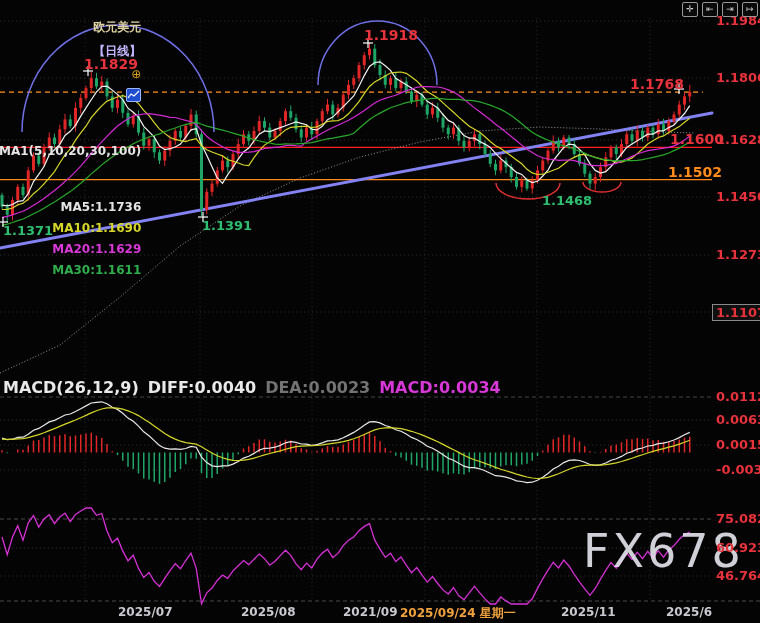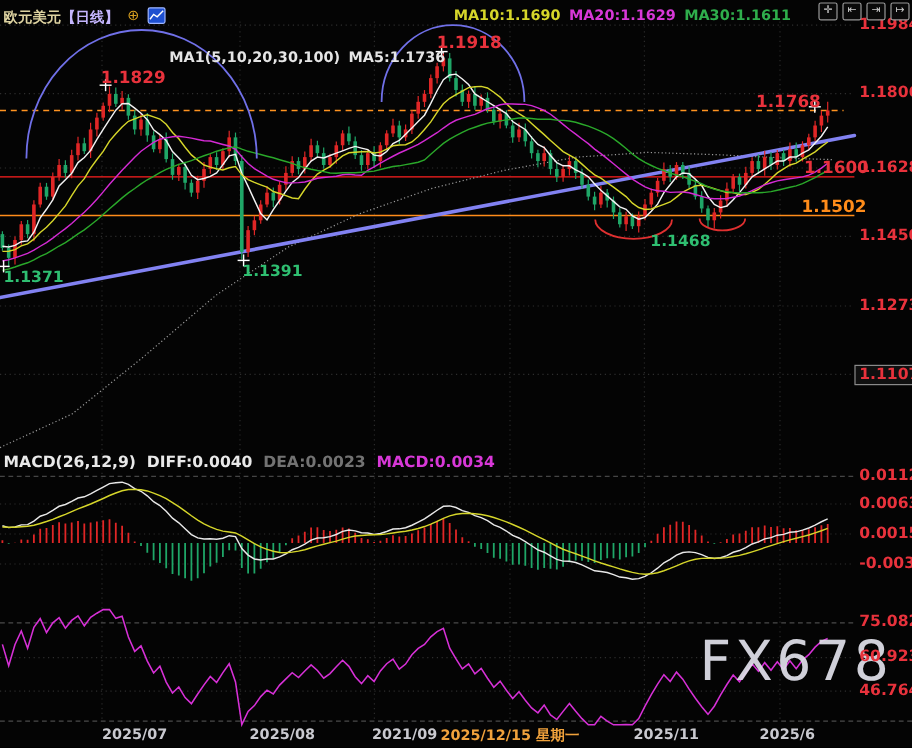--- a/index.html
+++ b/index.html
@@ -1,37 +1,37 @@
 <!DOCTYPE html>
 <html><head>
 <meta charset="utf-8">
 <style>
   html,body{margin:0;padding:0;background:#000;}
   #app{position:relative;width:760px;height:623px;background:#040404;overflow:hidden;
        font-family:"DejaVu Sans","Liberation Sans",sans-serif;}
   #chart{position:absolute;left:0;top:0;}
-  .hdr{position:absolute;left:3px;top:6px;height:15px;display:flex;align-items:flex-start;
-       gap:7px;font-size:12px;font-weight:700;white-space:nowrap;z-index:5;}
+  .hdr{position:absolute;left:3px;top:19px;height:15px;display:flex;align-items:flex-end;
+       gap:7px;font-size:12px;font-weight:700;white-space:nowrap;z-index:5;flex-direction:column;}
   .hdr .sym{color:#ddd2a0;}
   .hdr .per{color:#c4b5fd;}
   .hdr .tgt{color:#d8a020;font-weight:400;font-size:12px;}
   .mini-chart{width:13px;height:12px;background:#1d4fd0;border:1px solid #9fb6ff;
        border-radius:2px;display:inline-block;}
   .ma1,.ma5{color:#e5e5e5;margin-top:35px;} .ma10{color:#d6d62a;} .ma20{color:#d838d8;} .ma30{color:#2fae4c;}
   .toolbar{position:absolute;right:2px;top:2px;display:flex;gap:4px;z-index:6;}
   .tool{width:14px;height:13px;border:1px solid #989898;border-radius:2px;color:#d0d0d0;
         font-size:9px;line-height:12px;text-align:center;background:#0a0a0a;cursor:pointer;}
-  .subhdr{position:absolute;left:3px;display:flex;gap:9px;font-size:13px;font-weight:700;
+  .subhdr{position:absolute;left:3px;display:flex;gap:9px;font-size:16px;font-weight:700;
         white-space:nowrap;z-index:5;}
   .w{color:#e9e9e9;} .y{color:#737373;} .m{color:#d838d8;}
   #macd-hdr{top:378px;} #rsi-hdr{top:498px;}
   .ytick{position:absolute;left:716px;width:46px;font-size:13px;font-weight:700;
         color:#e8323c;z-index:4;}
   .ytick.boxed{border:1px solid #8a8a8a;background:#101010;padding:0 3px;left:712px;width:auto;}
-  .xlab{position:absolute;top:605px;font-size:12px;font-weight:700;color:#c9c9cf;z-index:4;white-space:nowrap;}
+  .xlab{position:absolute;top:605px;font-size:12px;font-weight:700;color:#c9c9cf;z-index:4;white-space:nowrap;margin-left:33px;}
   .xlab.hl{color:#f0a23c;}
   #watermark{position:absolute;left:583px;top:524px;font-size:46px;font-weight:400;
         color:rgba(224,224,234,0.93);letter-spacing:3px;z-index:3;}
 </style>
 </head>
 <body>
 
 <div id="app">
 
   <svg id="chart" width="760" height="623">
@@ -528,19 +528,19 @@
       <div class="ytick" style="top: 437px;">0.0015</div>
       <div class="ytick" style="top: 462px;">-0.0034</div>
       <div class="ytick" style="top: 511px;">75.0822</div>
       <div class="ytick" style="top: 540px;">60.9234</div>
       <div class="ytick" style="top: 568px;">46.7646</div>
     </div>
   <div id="x-axis">
       <div class="xlab" style="left: 85px;">2025/07</div>
       <div class="xlab" style="left: 208px;">2025/08</div>
       <div class="xlab" style="left: 310px;">2021/09</div>
-      <div class="xlab hl" style="left: 367px;">2025/12/15 星期一</div>
+      <div class="xlab hl" style="left: 367px;">2025/09/24 星期一</div>
       <div class="xlab" style="left: 528px;">2025/11</div>
       <div class="xlab" style="left: 633px;">2025/6</div>
     </div>
 
   <div id="watermark">FX678</div>
 </div>
 
 </body></html>

